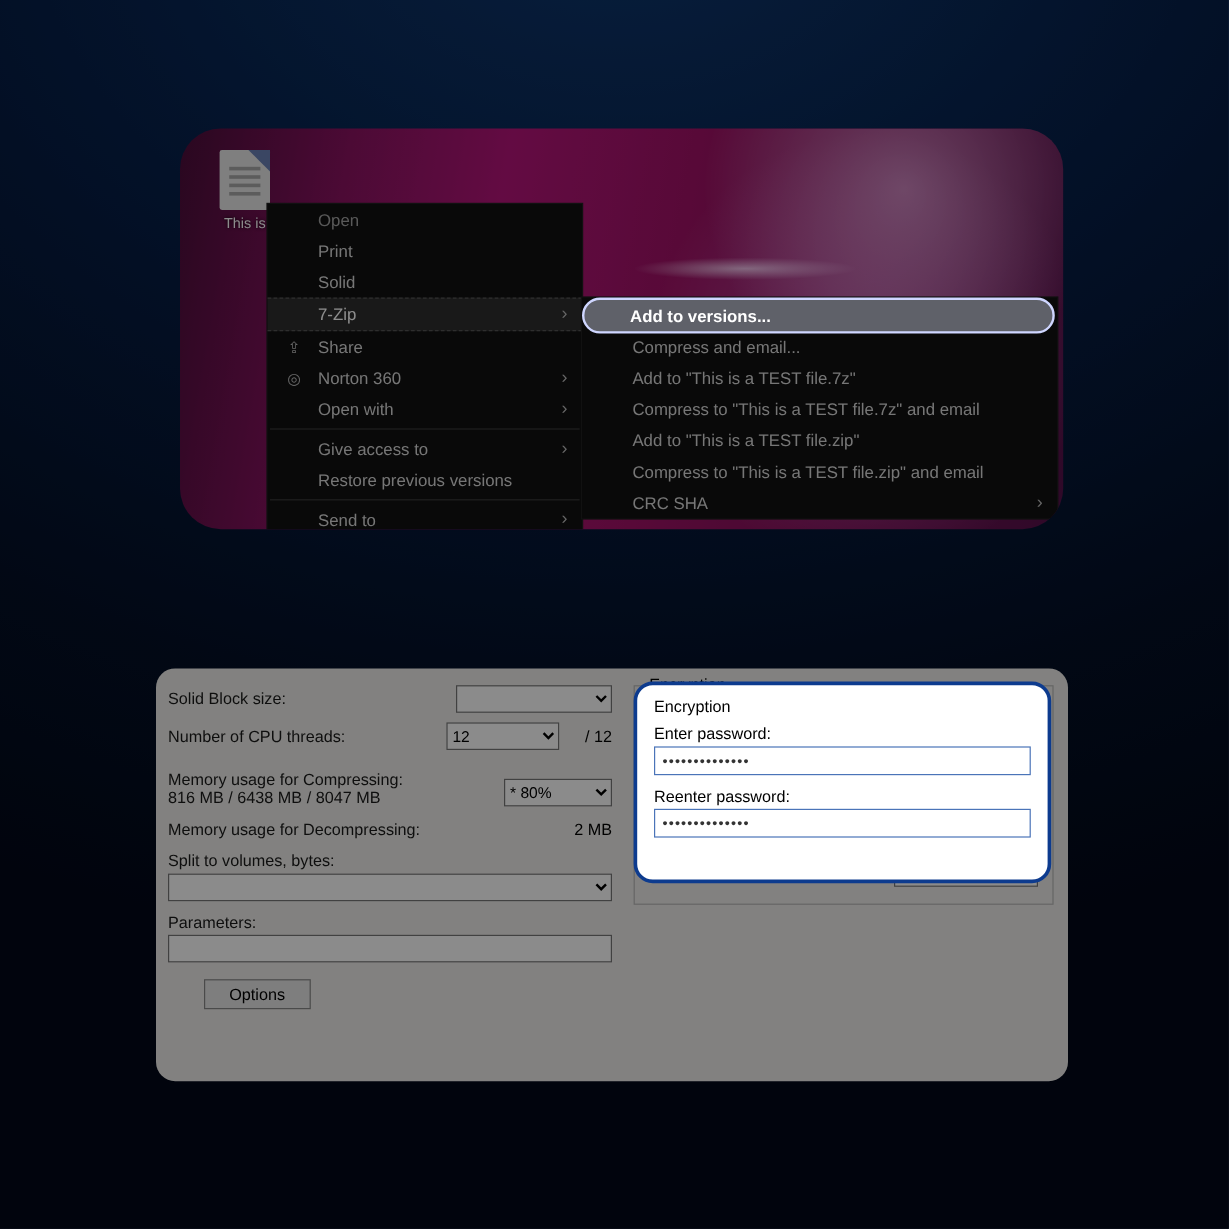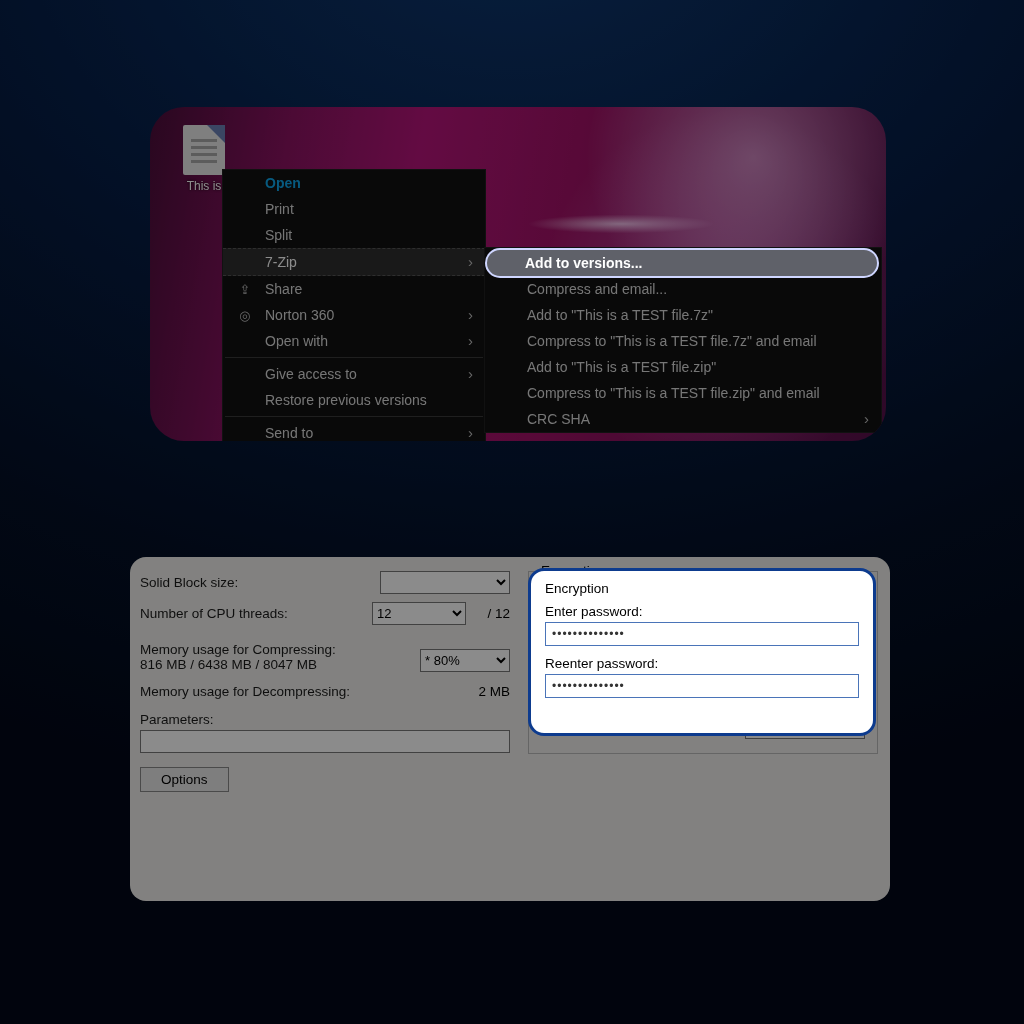--- a/index.html
+++ b/index.html
@@ -83,21 +83,21 @@
     border:1px solid rgba(255,255,255,0.06);
   }
   .ctx1 { left:72px; top:62px; width:262px; }
   .ctx2 { left:334px; top:140px; width:396px; }
   .ctx .item {
     padding:5px 30px 5px 42px;
     position:relative;
     white-space:nowrap;
   }
   .ctx .sep{ height:1px; background:#3a3a3a; margin:3px 2px; }
-  .ctx .bold{ font-weight:700; color:#0ea5e9;}
+  .ctx .bold{ font-weight:400; color:#a3a3a3;}
   .ctx .arrow::after{
     content:"›";
     position:absolute;
     right:12px; top:4px;
     font-size:15px;
     color:#bbb;
   }
   .ctx .ico{
     position:absolute;
     left:14px; top:6px;
@@ -221,21 +221,21 @@
 
 <div class="panel1">
   <div class="file-icon">
     <div class="page"></div>
     <div class="lbl">This is</div>
   </div>
 
   <div class="ctx ctx1">
     <div class="item bold">Open</div>
     <div class="item">Print</div>
-    <div class="item">Split</div>
+    <div class="item">Solid</div>
     <div class="item zip-row arrow">7-Zip</div>
     <div class="item">
       <span class="ico">⇪</span>
       <span>Share</span>
     </div>
     <div class="item arrow">
       <span class="ico">◎</span>
       <span>Norton 360</span>
     </div>
     <div class="item arrow">Open with</div>
@@ -277,25 +277,29 @@
         <span>816 MB / 6438 MB / 8047 MB</span>
       </span>
       <select class="combo80" style="width:90px;margin-top:16px">
         <option>* 80%</option>
       </select>
     </div>
     <div class="row">
       <span class="lbl">Memory usage for Decompressing:</span>
       <span class="suffix" style="width:56px">2 MB</span>
     </div>
+    <div style="margin-top:4px">
+      <div class="lbl" style="margin-bottom:3px">Split to volumes, bytes:</div>
+      <select class="wtxt"></select>
+    </div>
     <div style="margin-top:10px">
       <div class="lbl" style="margin-bottom:3px">Parameters:</div>
       <input class="wtxt" type="text" value="" style="">
     </div>
-    <span class="btn" style="">Options</span>
+    <span class="btn" style="margin-left:30px">Options</span>
   </div>
 
   <div class="col-right">
     <div class="encgroup">
       <span class="legend">Encryption</span>
       <div class="lbl">Enter password:</div>
       <input type="text" style="width: 100%; margin: 3px 0px 8px;" value="••••••••••••••">
       <div class="lbl">Reenter password:</div>
       <input type="text" style="width: 100%; margin: 3px 0px 8px;" value="••••••••••••••">
       <div class="chk">

